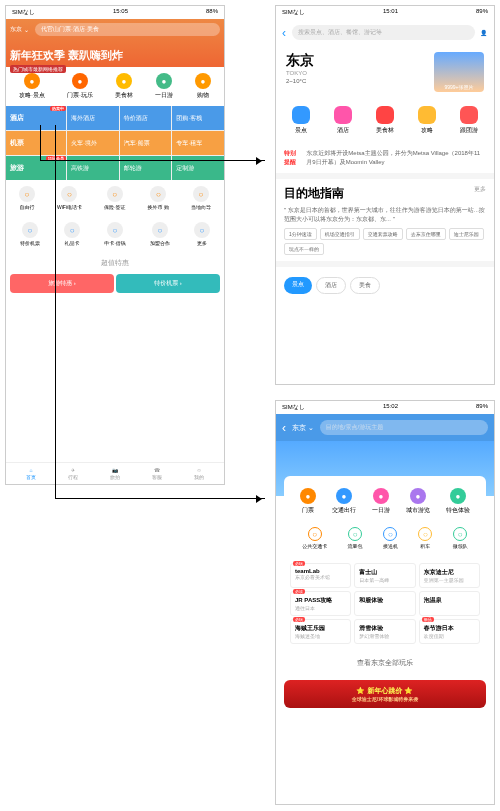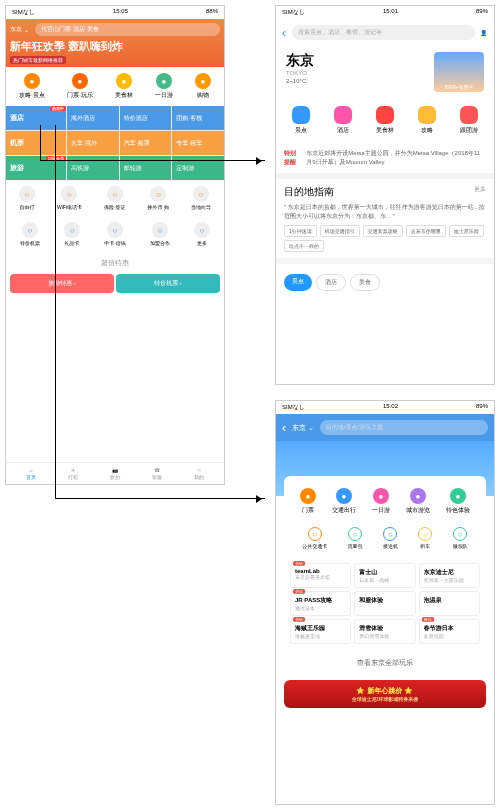--- a/index.html
+++ b/index.html
@@ -11,21 +11,21 @@
 .arrow{position:absolute;height:1px;background:#000}
 .arrow::after{content:'';position:absolute;right:-1px;top:-3px;border:4px solid transparent;border-left:6px solid #000}
 .a1{left:40px;top:160px;width:225px}
 .a1v{position:absolute;left:40px;top:125px;width:1px;height:35px;background:#000}
 .a2{left:55px;top:498px;width:210px}
 .a2v{position:absolute;left:55px;top:125px;width:1px;height:373px;background:#000}
 .sb{display:flex;justify-content:space-between;padding:2px 6px;font-size:6px;background:#fff}
 .hdr1{background:linear-gradient(#e84,#e63);color:#fff;padding:4px;height:48px}
 .hdr1 .loc{display:flex;align-items:center;gap:2px}
 .hdr1 .srch{background:rgba(255,255,255,.3);border-radius:10px;padding:2px 6px;flex:1;margin-left:4px;font-size:6px}
-.hdr1 .ban{font-size:11px;font-weight:bold;margin-top:3px}
+.hdr1 .ban{font-size:11px;font-weight:bold;margin-top:12px}
 .hdr1 .sub{background:#c33;font-size:5px;padding:1px 3px;border-radius:2px;display:inline-block;margin-top:2px}
 .icr{display:flex;justify-content:space-around;padding:6px 2px}
 .ic{display:flex;flex-direction:column;align-items:center;gap:2px}
 .ci{width:16px;height:16px;border-radius:50%;display:flex;align-items:center;justify-content:center;color:#fff;font-size:8px}
 .grid1{display:grid;grid-template-columns:60px 1fr 1fr 1fr;gap:1px;background:#eee}
 .gc{padding:7px 4px;color:#fff;font-size:6px;display:flex;align-items:center;position:relative}
 .gc.main{font-size:7px;font-weight:bold}
 .bg-bl{background:#4a9ae8}.bg-or{background:#f7a043}.bg-gr{background:#3ab88a}
 .tag{position:absolute;top:0;right:0;background:#f33;font-size:4px;padding:0 2px;border-radius:2px}
 .div{text-align:center;padding:6px;color:#999;font-size:7px}
@@ -41,21 +41,21 @@
 .hero .tt{font-size:14px;font-weight:bold}
 .hero .en{font-size:6px;color:#999}
 .hero .tmp{font-size:6px;color:#666;margin-top:2px}
 .himg{width:50px;height:40px;background:linear-gradient(#6af,#fc9);border-radius:4px;display:flex;align-items:end;justify-content:center;color:#fff;font-size:5px;padding:2px}
 .cat2{display:flex;justify-content:space-around;padding:8px 4px}
 .ci2{width:18px;height:18px;border-radius:6px}
 .alert{padding:6px 8px;display:flex;gap:4px;font-size:6px}
 .alert .lb{color:#f33;font-weight:bold}
 .sec{padding:6px 8px;border-top:6px solid #f5f5f5}
 .sh{display:flex;justify-content:space-between;margin-bottom:4px}
-.sh .t{font-size:10px;font-weight:normal}
+.sh .t{font-size:12px;font-weight:bold}
 .sh .m{font-size:6px;color:#999}
 .desc{font-size:6px;color:#666;line-height:1.5}
 .tgs{display:flex;flex-wrap:wrap;gap:3px;margin-top:4px}
 .tg{border:1px solid #ddd;border-radius:2px;padding:2px 4px;font-size:5px;color:#666}
 .rk{display:flex;gap:4px;margin-top:4px}
 .rb{padding:3px 8px;border-radius:10px;font-size:6px}
 .rb.a{background:#29f;color:#fff}.rb.b{border:1px solid #ddd;color:#666}
 .hd3{background:#4a9ae8;padding:6px;display:flex;align-items:center;gap:6px}
 .hd3 .bk{color:#fff}
 .hd3 .loc{color:#fff;font-size:7px}

